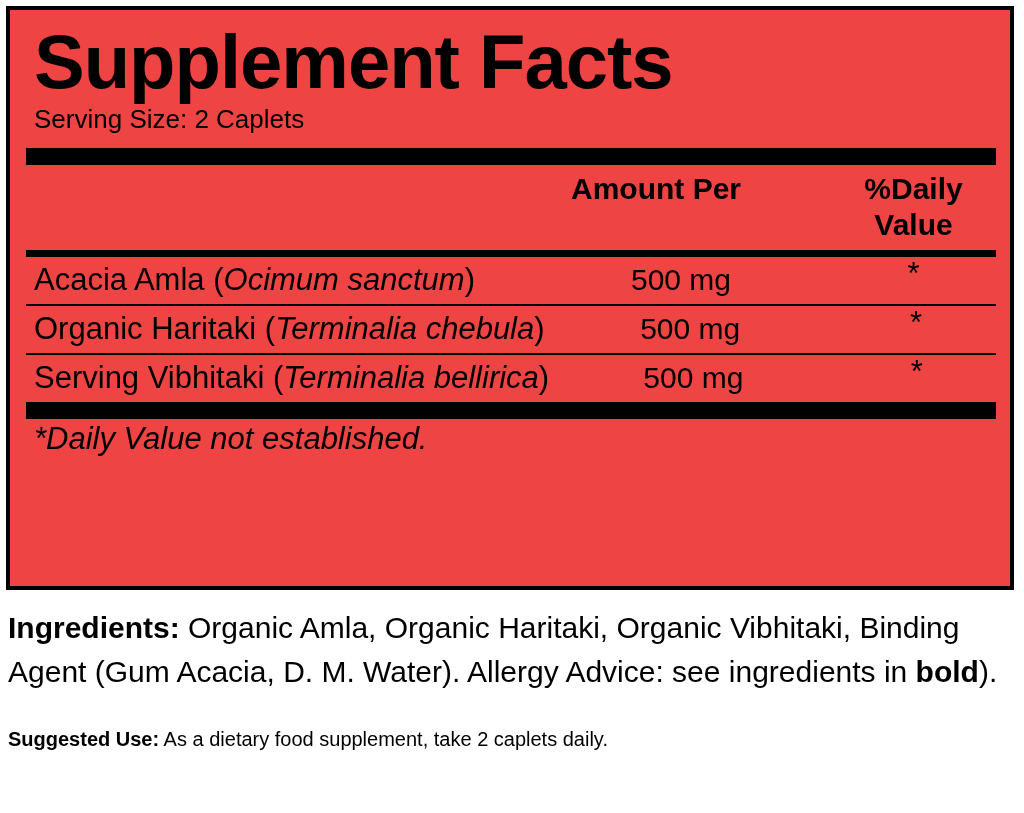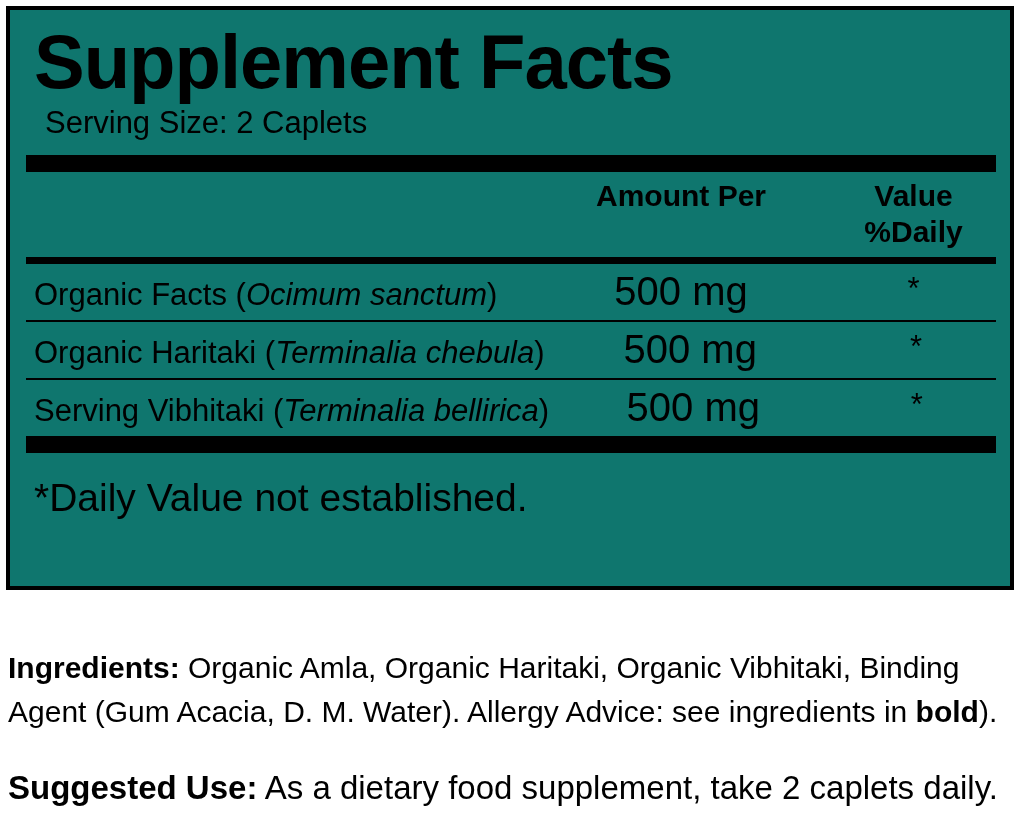--- a/index.html
+++ b/index.html
@@ -23,37 +23,37 @@
 
   
   .panel {
     position: absolute;
     left: 6px;
     top: 6px;
     width: 1008px;
     height: 584px;
     box-sizing: border-box;
     border: 4px solid #000;
-    background: #0f766e;
+    background: #ef4444;
     padding: 0 14px;
   }
 
   .sf-title {
     font-size: 76px;
     font-weight: bold;
     letter-spacing: -1px;
     line-height: 1.05;
     margin: 12px 0 0 10px;
     white-space: nowrap;
   }
 
   .serving-line {
-    font-size: 31px;
+    font-size: 26px;
     line-height: 1.38;
-    margin-left: 21px;
+    margin-left: 10px;
   }
 
   .rule-thick {
     height: 17px;
     background: #000;
     margin: 10px 0 0 2px;
   }
   .rule-thick.bottom {
     margin-top: 0;
   }
@@ -67,20 +67,21 @@
     background: #000;
     margin: 0 0 0 2px;
   }
 
   .head-row {
     display: flex;
     justify-content: flex-end;
     align-items: flex-start;
     padding: 6px 0 6px 0;
     margin-left: 2px;
+    gap: 25px;
   }
   .head-amount {
     width: 300px;
     text-align: center;
     font-size: 30px;
     font-weight: bold;
     line-height: 1.22;
   }
   .head-dv {
     width: 165px;
@@ -105,52 +106,52 @@
   .ing-name i {
     font-style: italic;
   }
   .ing-name .bolditalic {
     font-style: italic;
     font-weight: normal;
   }
   .ing-amount {
     width: 300px;
     text-align: center;
-    font-size: 40px;
+    font-size: 30px;
   }
   .ing-dv {
     width: 165px;
     text-align: center;
     font-size: 31px;
     position: relative;
     top: -6px;
   }
 
   .footnote {
-    font-size: 39px;
-    margin: 23px 0 0 10px;
+    font-size: 31px;
+    margin: 2px 0 0 10px;
+    font-style: italic;
   }
 
   
   .lower {
     position: absolute;
     left: 8px;
     top: 606px;
     width: 1004px;
-    margin-top: 40px;
   }
   .ingredients {
     font-size: 30px;
     line-height: 1.48;
     margin: 0;
   }
   .ingredients b { font-weight: bold; }
 
   .suggested {
-    font-size: 33px;
+    font-size: 20px;
     line-height: 1.4;
     margin: 30px 0 0 0;
   }
   .suggested b { font-weight: bold; }
 </style>
 </head>
 <body>
 
 <div class="page">
 
@@ -160,29 +161,29 @@
 
     <div class="serving-line">Serving Size: 2 Caplets</div>
 
     <div class="rule-thick"></div>
 
     <div class="head-row">
       <div class="head-amount">
         <div>Amount Per</div>
       </div>
       <div class="head-dv">
+        <div>%Daily</div>
         <div>Value</div>
-        <div>%Daily</div>
       </div>
     </div>
 
     <div class="rule-med"></div>
 
     <div class="ing-row">
-      <div class="ing-name"><span>Organic Facts (</span><i>Ocimum sanctum</i><span>)</span></div>
+      <div class="ing-name"><span>Acacia Amla (</span><i>Ocimum sanctum</i><span>)</span></div>
       <div class="ing-amount">500 mg</div>
       <div class="ing-dv">*</div>
     </div>
 
     <div class="rule-thin"></div>
 
     <div class="ing-row">
       <div class="ing-name"><span>Organic Haritaki (</span><span class="bolditalic">Terminalia chebula</span><span>)</span></div>
       <div class="ing-amount">500 mg</div>
       <div class="ing-dv">*</div>

